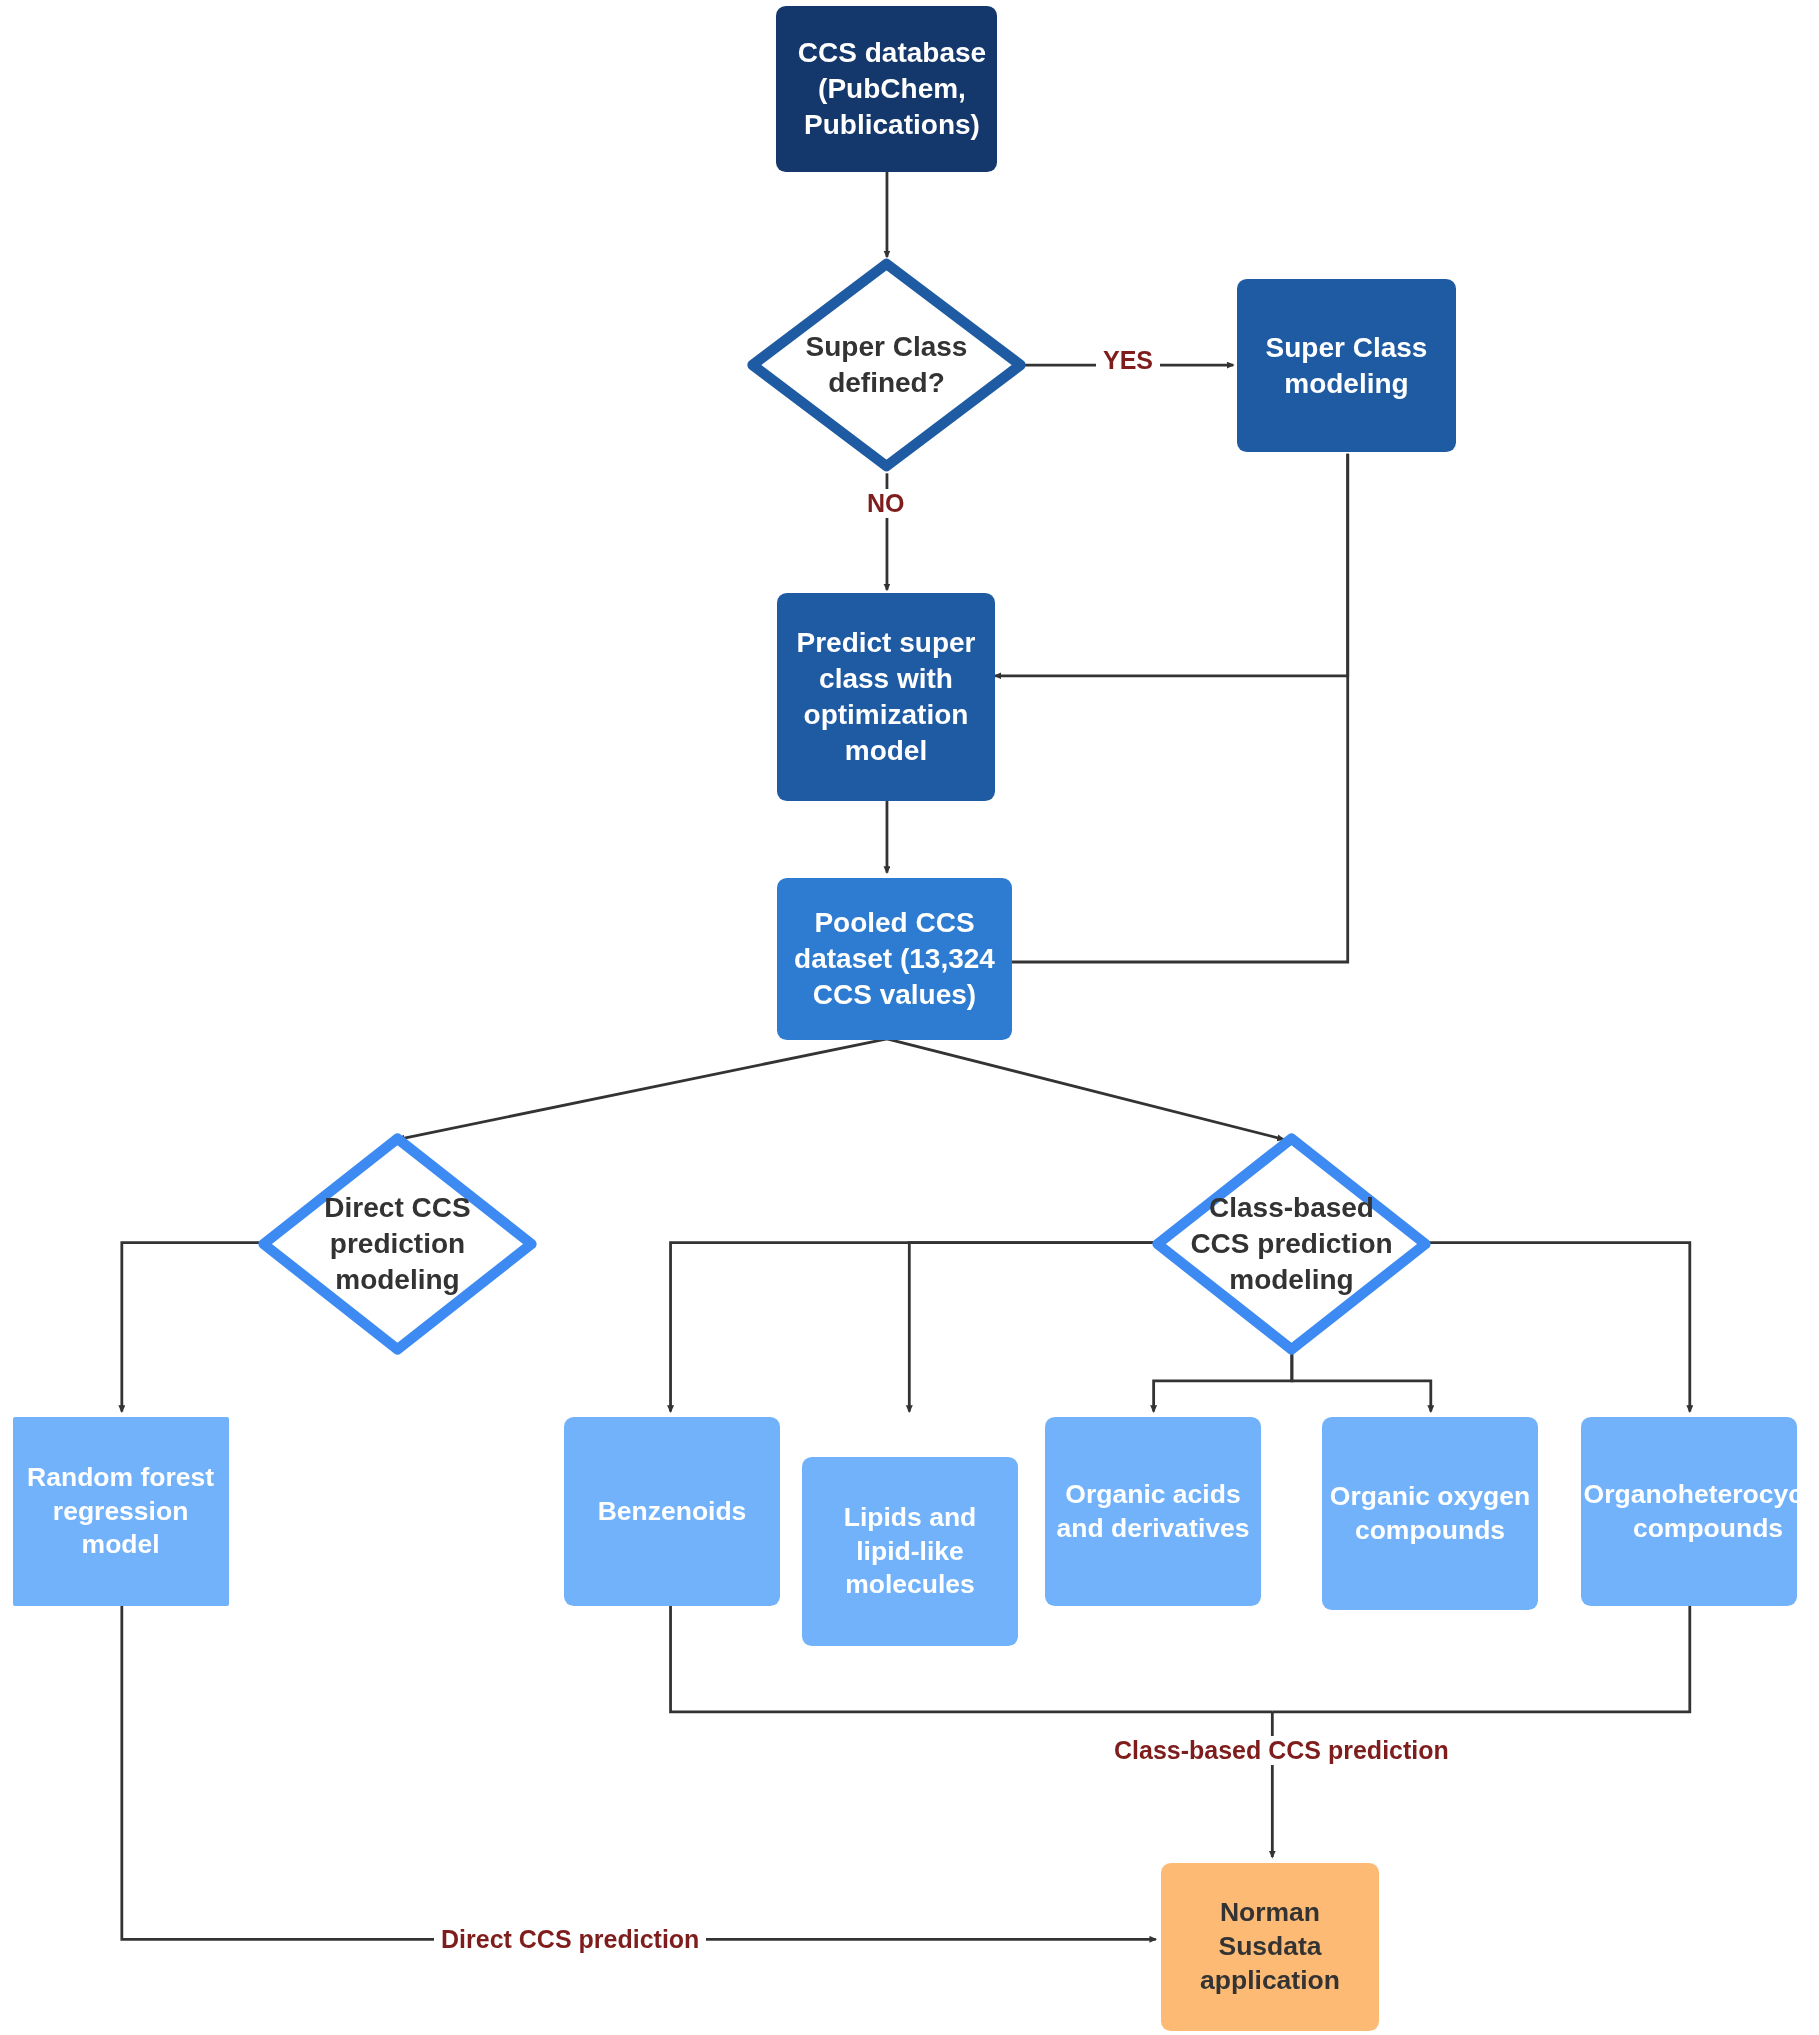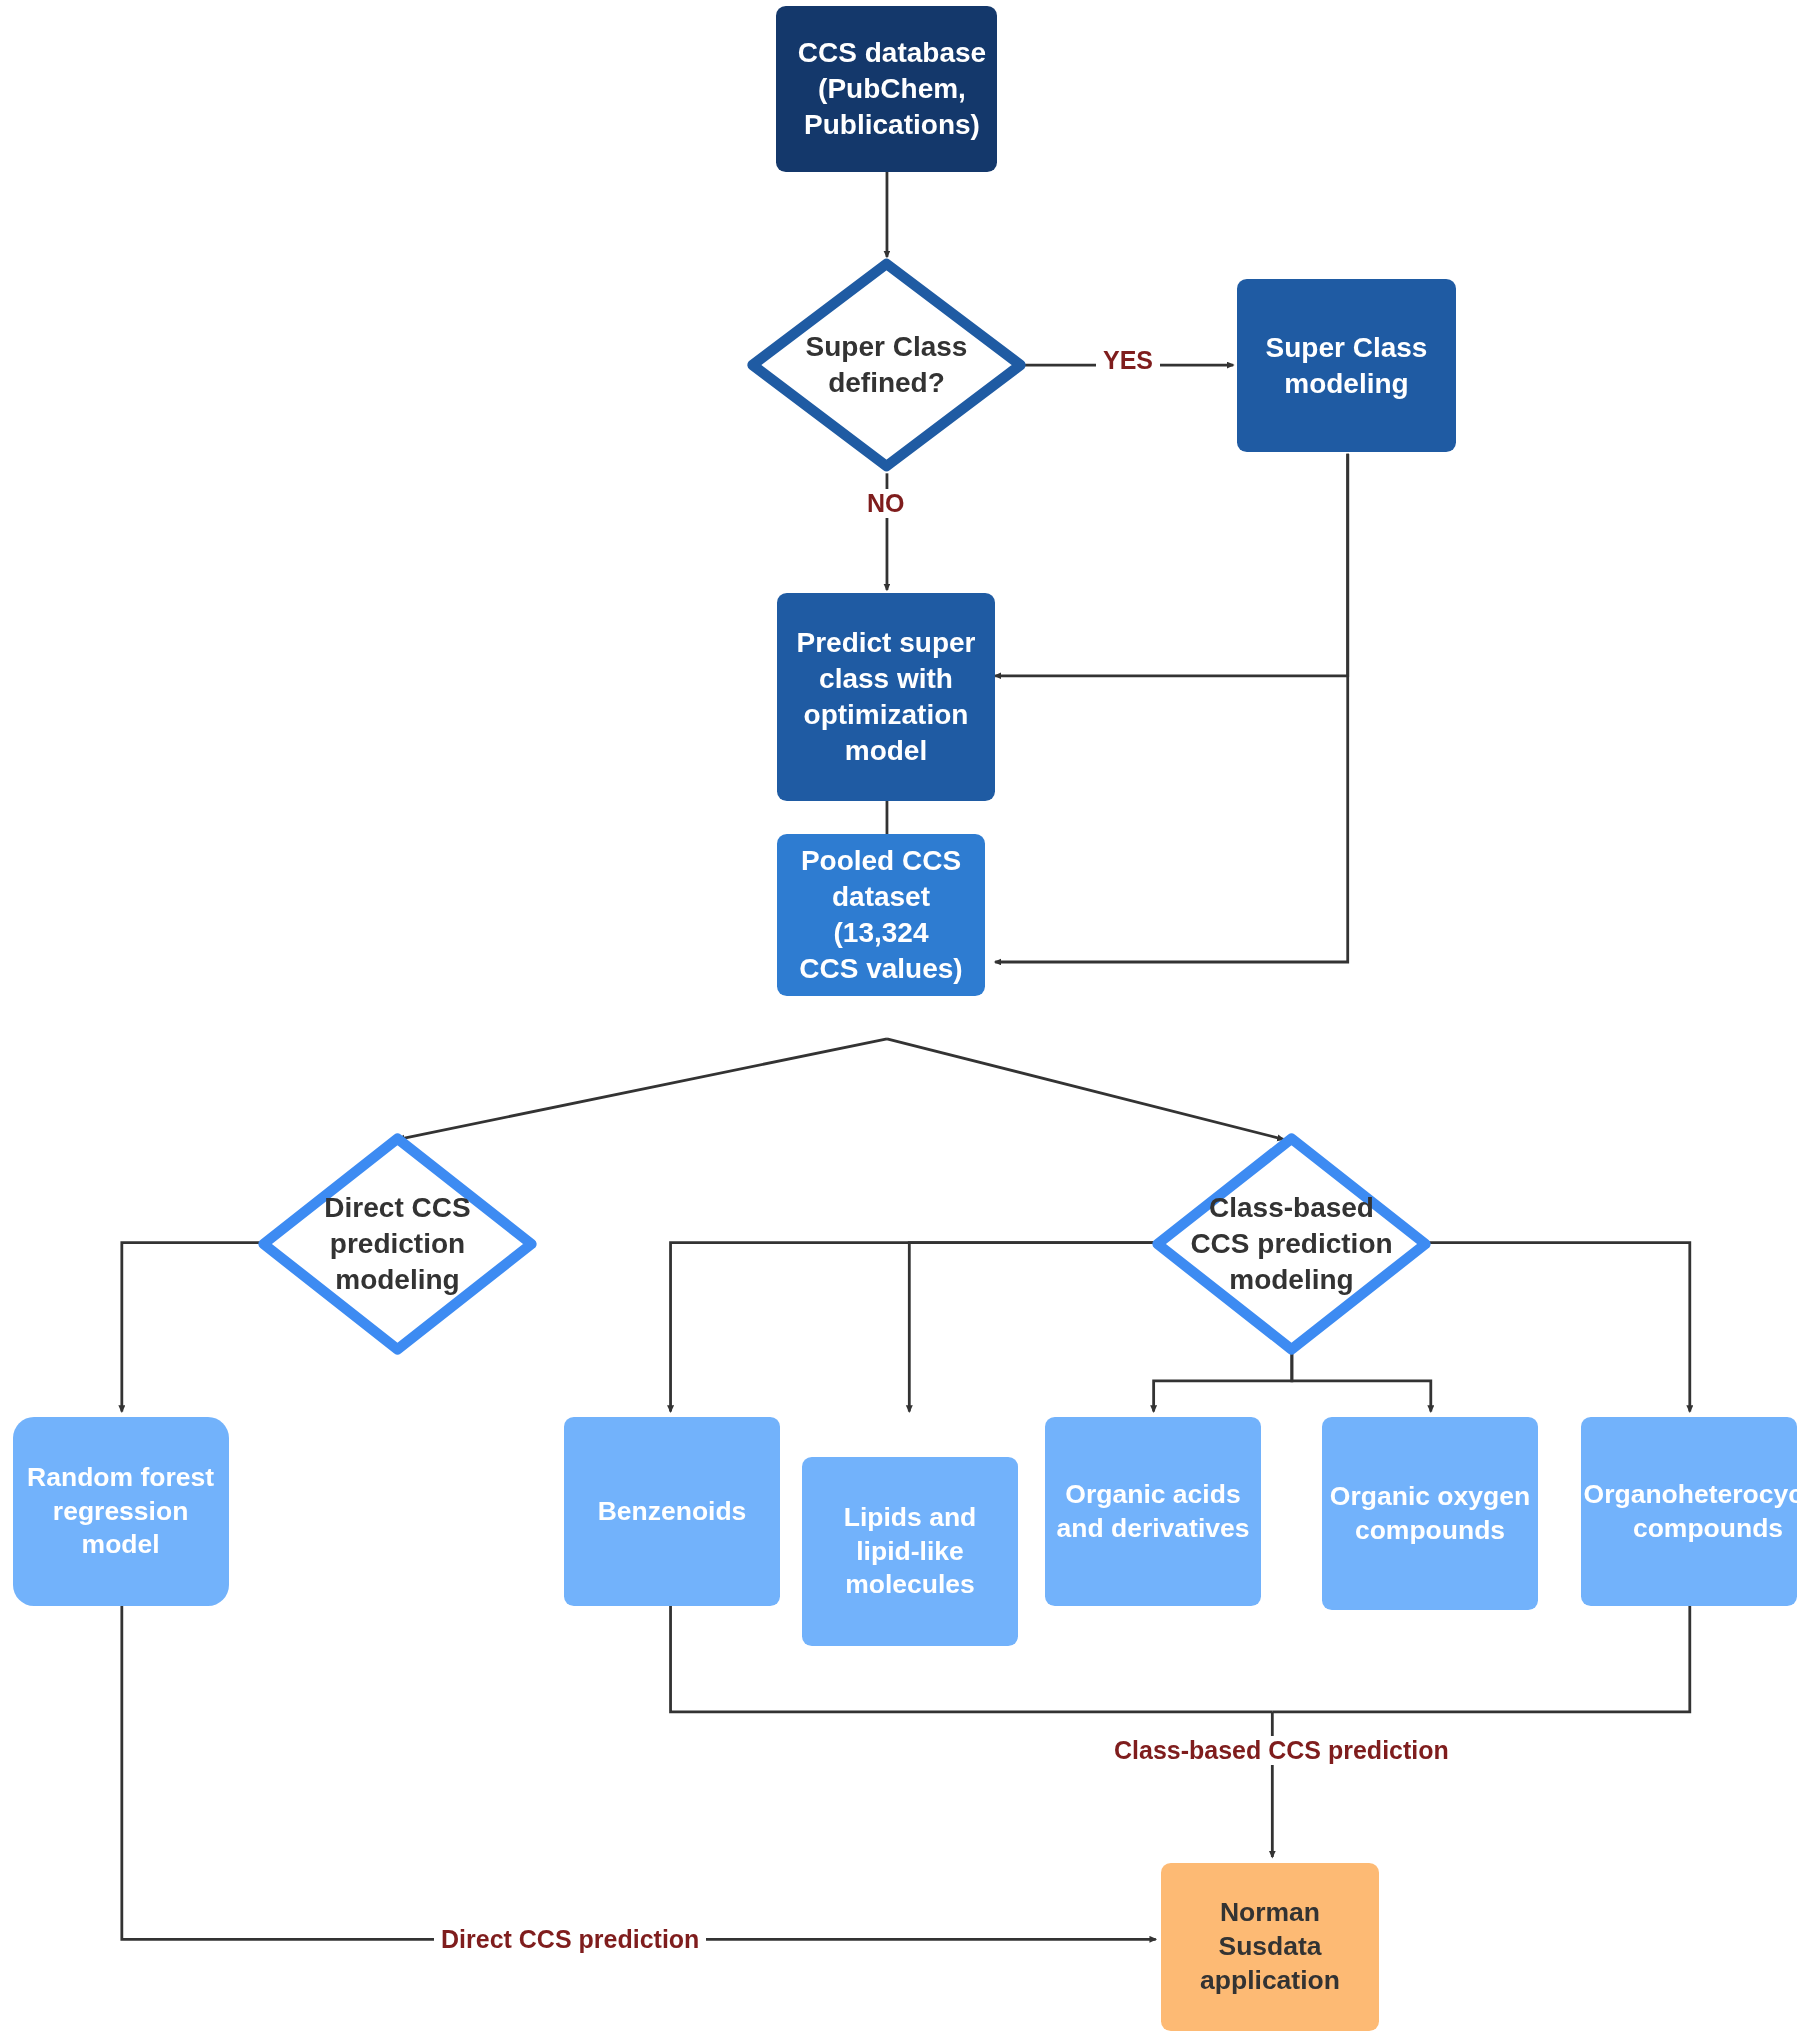--- a/index.html
+++ b/index.html
@@ -102,21 +102,21 @@
 modeling</span>
   </div>
 
   <div class="node rect n-mid" style="left:777px;top:593px;width:218px;height:208px;">
     <span class="lbl">Predict super
 class with
 optimization
 model</span>
   </div>
 
-  <div class="node rect n-blue" style="left:777px;top:834px;width:208px;height:162px;">
+  <div class="node rect n-blue" style="left:777px;top:878px;width:235px;height:162px;">
     <span class="lbl">Pooled CCS
 dataset (13,324
 CCS values)</span>
   </div>
 
   <div class="diamond" style="left:258px;top:1133px;width:279px;height:222px;">
     <svg width="279" height="222" viewBox="0 0 400 318" xmlns="http://www.w3.org/2000/svg">
       <polygon points="200,8 392,159 200,310 8,159" fill="#ffffff" stroke="#3d8bf2" stroke-width="15" stroke-linejoin="round"></polygon>
     </svg>
     <div class="dlbl">Direct CCS
@@ -126,21 +126,21 @@
 
   <div class="diamond" style="left:1152px;top:1133px;width:279px;height:222px;">
     <svg width="279" height="222" viewBox="0 0 400 318" xmlns="http://www.w3.org/2000/svg">
       <polygon points="200,8 392,159 200,310 8,159" fill="#ffffff" stroke="#3d8bf2" stroke-width="15" stroke-linejoin="round"></polygon>
     </svg>
     <div class="dlbl">Class-based
 CCS prediction
 modeling</div>
   </div>
 
-  <div class="node rect n-light" style="left:12.6px;top:1417px;width:216px;height:189px;border-radius:21px;">
+  <div class="node rect n-light" style="left:12.6px;top:1417px;width:216px;height:189px;border-radius:2px;">
     <span class="lbl">Random forest
 regression model</span>
   </div>
 
   <div class="node rect n-light" style="left:564px;top:1417px;width:216px;height:189px;">
     <span class="lbl">Benzenoids</span>
   </div>
 
   <div class="node rect n-light" style="left:802px;top:1417px;width:216px;height:189px;margin-top:40px;">
     <span class="lbl">Lipids and

